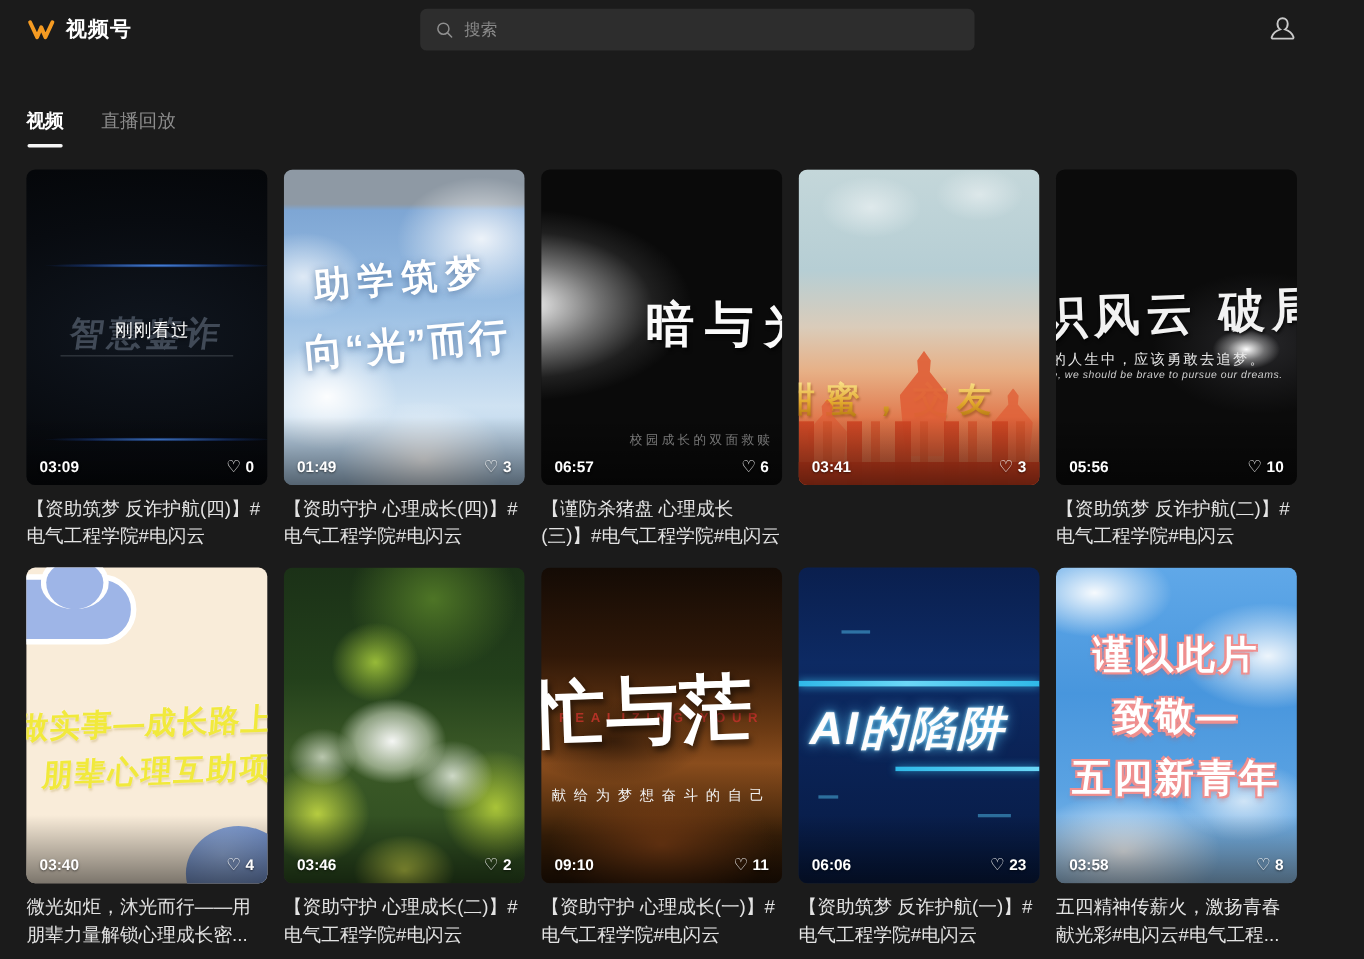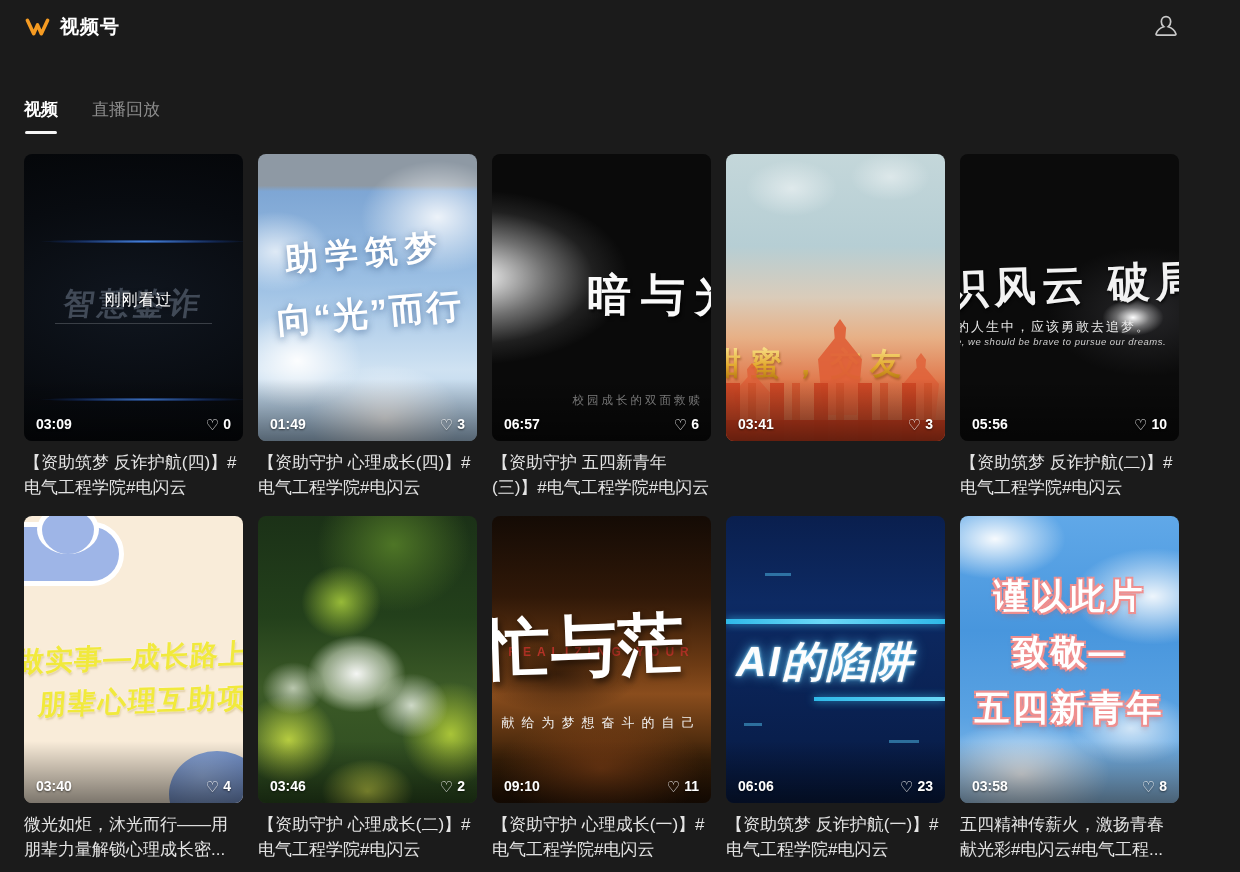--- a/index.html
+++ b/index.html
@@ -208,20 +208,29 @@
 
 <div class="header">
   <div class="brand">
     <span style="display:flex;">
       <svg width="27" height="24" viewBox="0 0 32 26">
         <path d="M4 5 L11.5 21 L16 10.5 L20.5 21 L28 5" fill="none" stroke="#f59b22" stroke-width="4.2" stroke-linecap="round" stroke-linejoin="round"></path>
       </svg>
     </span>
     <span class="brand-name">视频号</span>
   </div>
+  <div class="search">
+    <span style="display:flex;">
+      <svg width="18" height="18" viewBox="0 0 20 20">
+        <circle cx="9" cy="9" r="5.6" fill="none" stroke="#8f8f8f" stroke-width="1.5"></circle>
+        <line x1="13.2" y1="13.2" x2="17.3" y2="17.3" stroke="#8f8f8f" stroke-width="1.5" stroke-linecap="round"></line>
+      </svg>
+    </span>
+    <input type="text" placeholder="搜索" style="">
+  </div>
   <div class="avatar">
     <svg width="32" height="32" viewBox="0 0 24 24">
       <path d="M12 4.2c2.1 0 3.5 1.6 3.5 3.8 0 1.6-.7 3-1.8 3.8 2.9 1 4.9 2.9 5.7 5.2.2.6-.2 1.1-.8 1.1H5.4c-.6 0-1-.5-.8-1.1.8-2.3 2.8-4.2 5.7-5.2-1.1-.8-1.8-2.2-1.8-3.8 0-2.2 1.4-3.8 3.5-3.8z" fill="none" stroke="#c9c9c9" stroke-width="1.3"></path>
     </svg>
   </div>
 </div>
 
 <div class="tabs">
   <div class="tab active">视频</div>
   <div class="tab">直播回放</div>
@@ -273,21 +282,21 @@
       <div class="sub">校园成长的双面救赎</div>
       <div class="thumb-grad"></div>
       <div class="meta">
         <span class="duration">06:57</span>
         <span class="likes">
             <span class="heart">♡</span>
             <span>6</span>
           </span>
       </div>
     </div>
-    <div class="title">【资助守护 五四新青年(三)】#电气工程学院#电闪云</div>
+    <div class="title">【谨防杀猪盘 心理成长(三)】#电气工程学院#电闪云</div>
   </div>
 
   <div class="card">
     <div class="thumb t4">
       <div class="gold g2">甜蜜，交友</div>
       <div class="fig f1"></div>
       <div class="fig f2"></div>
       <div class="fig f3"></div>
       <div class="city"></div>
       <div class="thumb-grad"></div>

